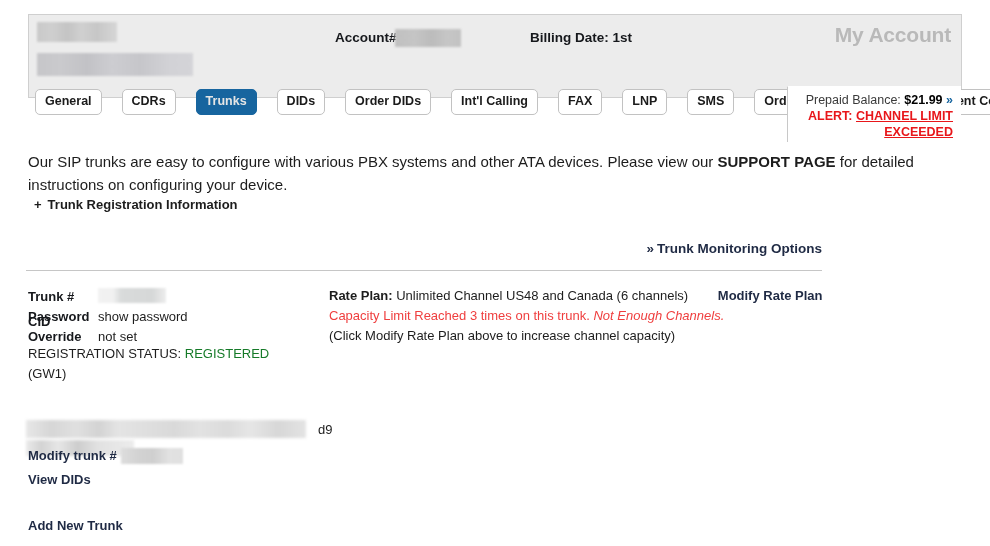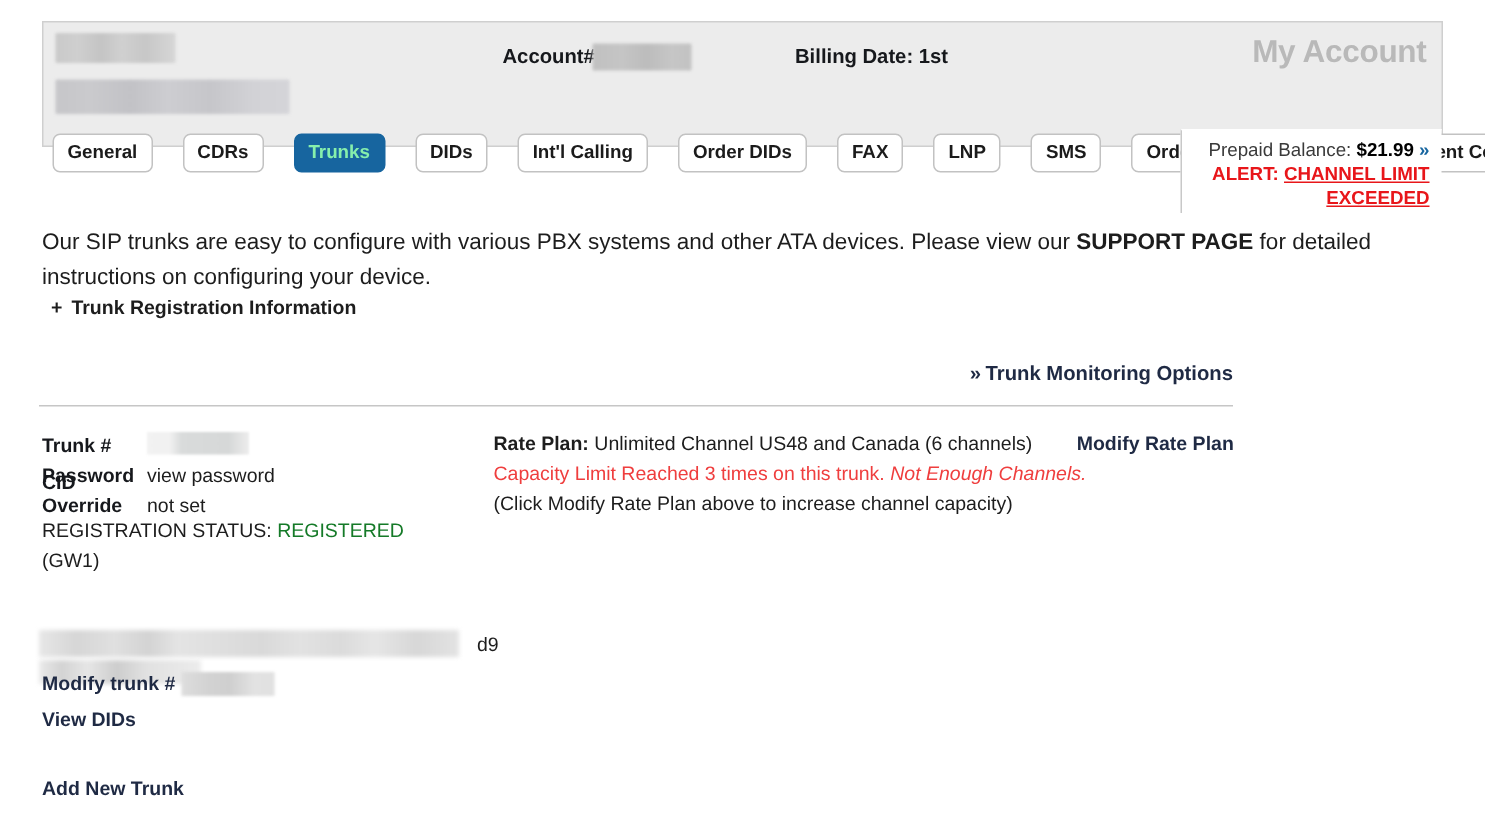--- a/index.html
+++ b/index.html
@@ -92,21 +92,21 @@
     font-size: 12.5px;
     font-weight: bold;
     color: #1b1b1b;
     line-height: 13px;
     white-space: nowrap;
     cursor: pointer;
   }
   .tab.active {
     background: #17659f;
     border-color: #17659f;
-    color: #86efac;
+    color: #e5e5e5;
   }
   .tab sup {
     font-size: 8px;
     vertical-align: super;
     line-height: 0;
   }
 
   
   .balance-box {
     position: absolute;
@@ -359,22 +359,22 @@
 
   <span class="billing-date">Billing Date: 1st</span>
 
   <span class="my-account">My Account</span>
 
   <div class="tabs">
     <div class="tab"><span>General</span></div>
     <div class="tab"><span>CDRs</span></div>
     <div class="tab active"><span>Trunks</span></div>
     <div class="tab"><span>DIDs</span></div>
+    <div class="tab"><span>Order DIDs</span></div>
     <div class="tab"><span>Int'l Calling</span></div>
-    <div class="tab"><span>Order DIDs</span></div>
     <div class="tab"><span>FAX</span></div>
     <div class="tab"><span>LNP</span></div>
     <div class="tab"><span>SMS</span></div>
     <div class="tab"><span>Orders</span></div>
     <div class="tab"><span>Billing</span></div>
     <div class="tab"><span>Payment Center</span></div>
     <div class="tab"><span>FreePBX</span><sup>®</sup><span> Config</span></div>
   </div>
 
   <div class="balance-box">
@@ -407,21 +407,21 @@
 
 <div class="rule"></div>
 
 <div class="left-col">
   <div class="row">
     <span class="lbl">Trunk #</span>
     <span class="redact-trunk"></span>
   </div>
   <div class="row">
     <span class="lbl">Password</span>
-    <span class="val">view password</span>
+    <span class="val">show password</span>
   </div>
   <div class="row">
     <span class="lbl">CID Override</span>
     <span class="val">not set</span>
   </div>
   <div class="reg-status">
     <span>REGISTRATION STATUS:</span>
     <span class="ok">REGISTERED</span>
   </div>
   <div class="gw">(GW1)</div>

